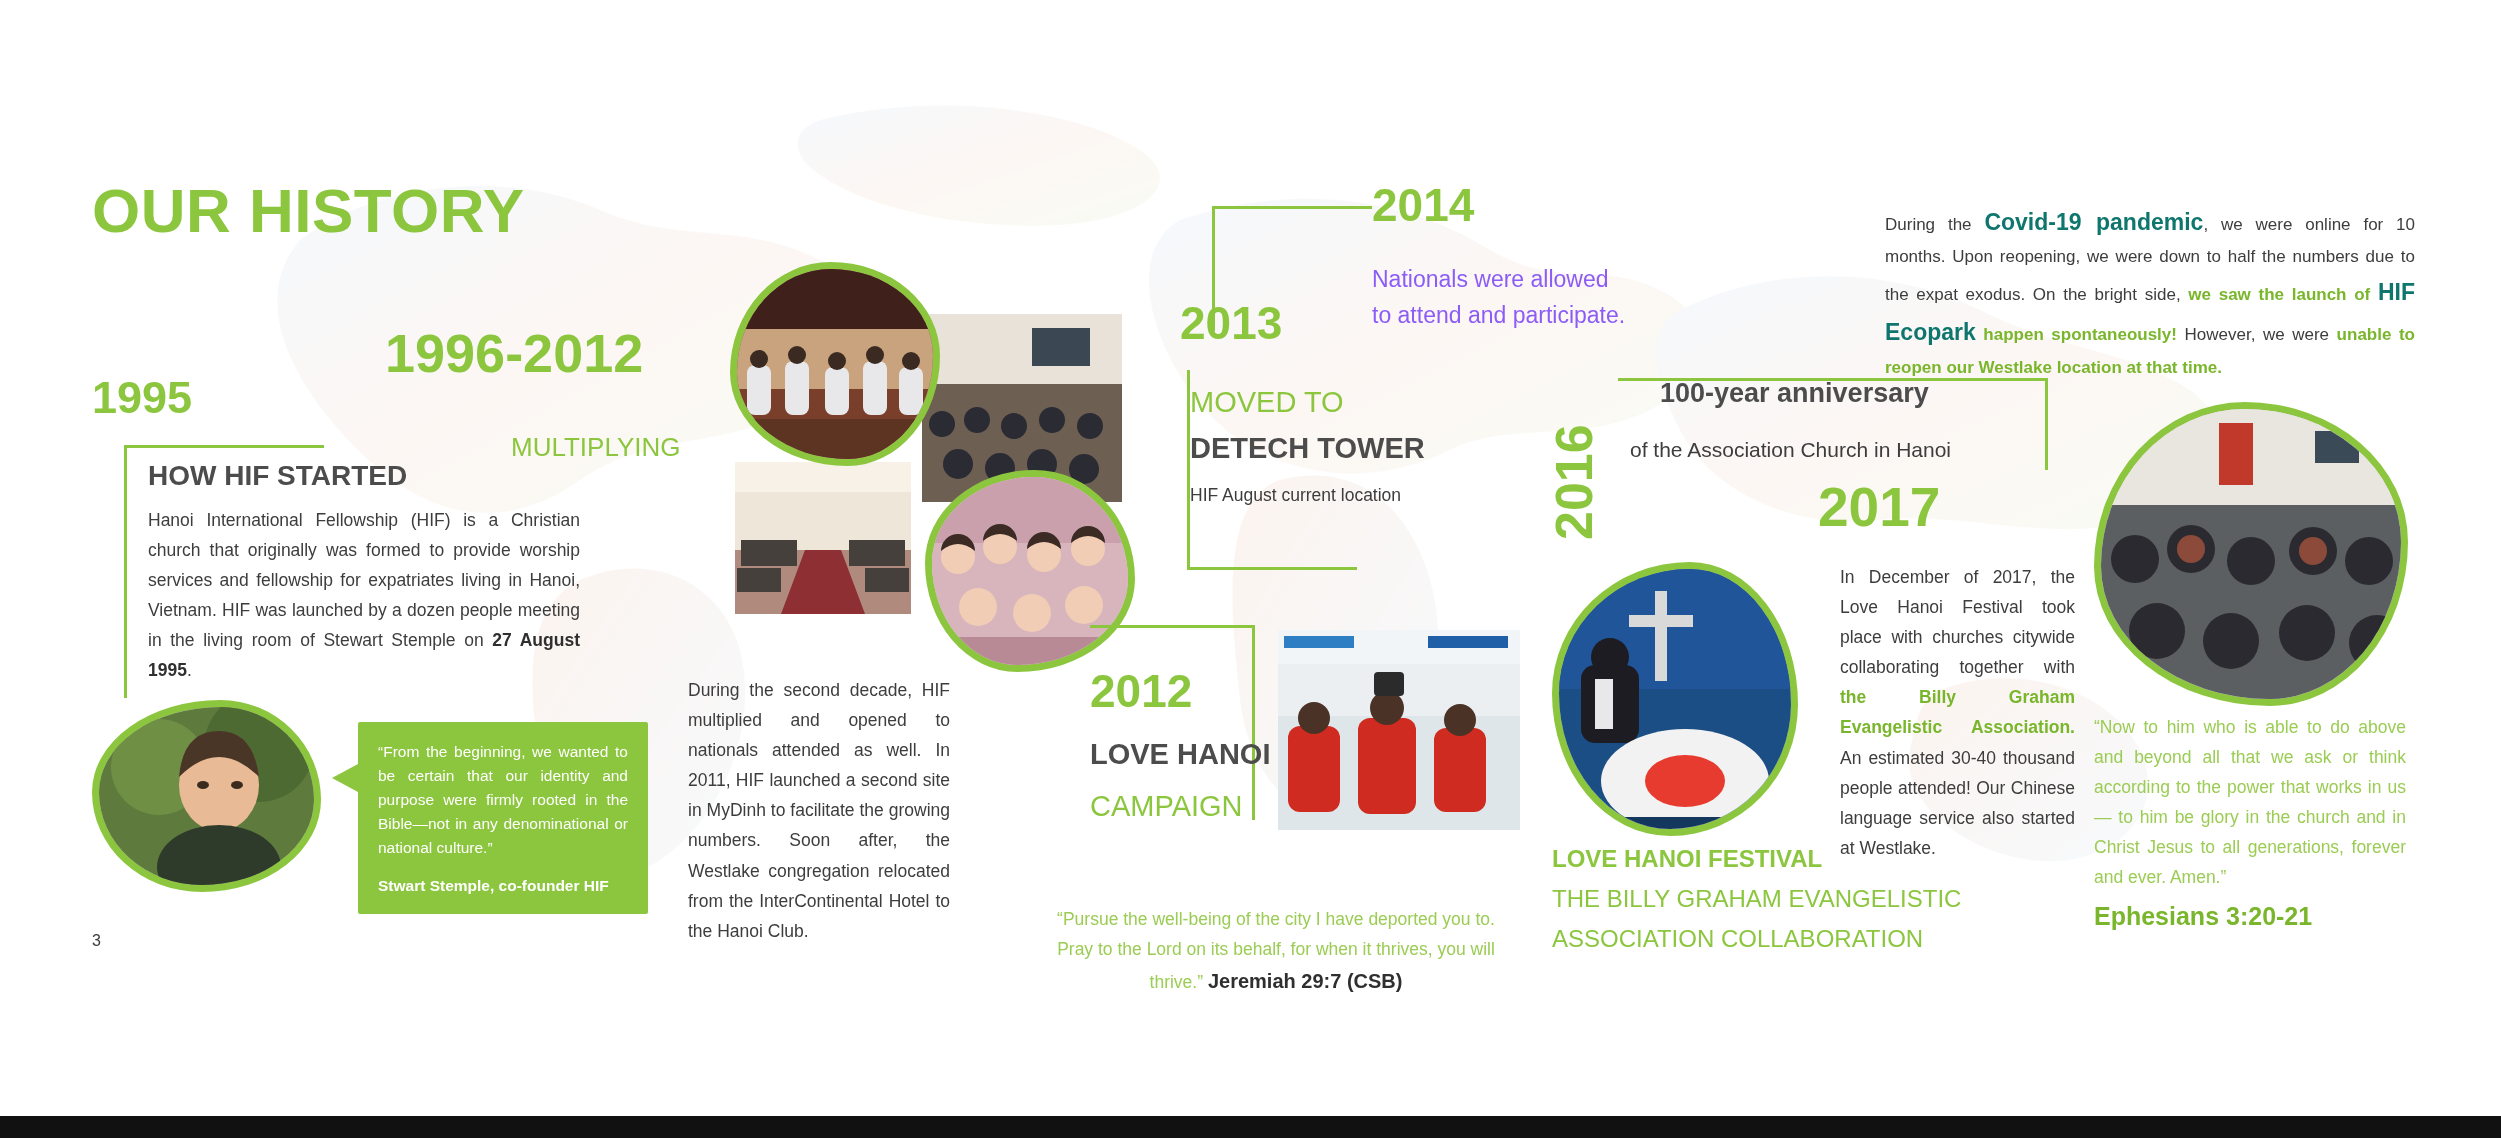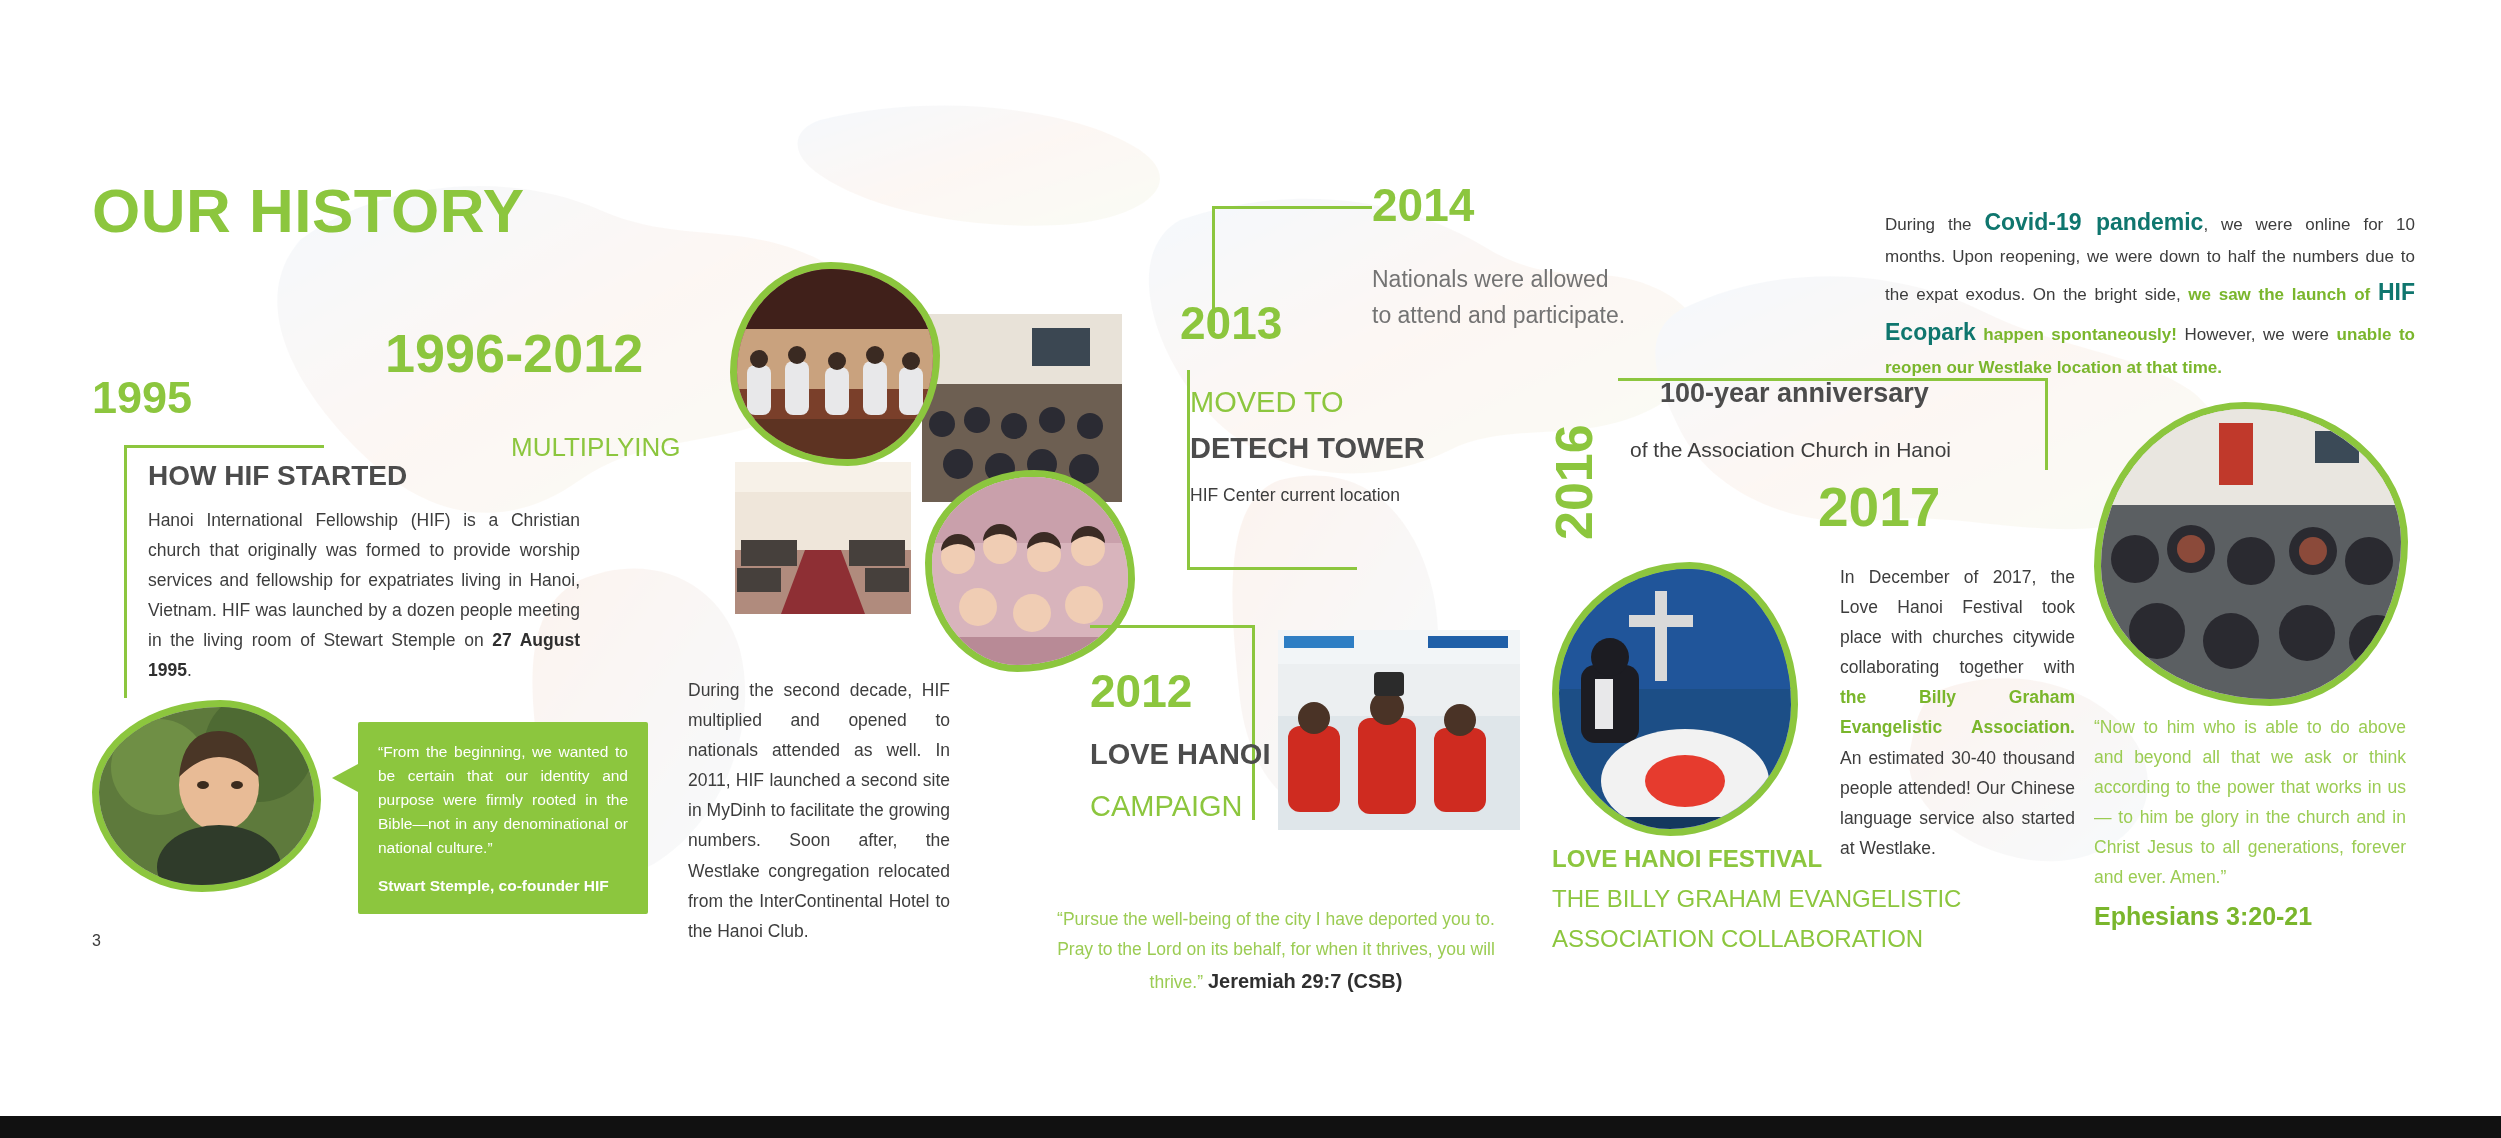--- a/index.html
+++ b/index.html
@@ -346,26 +346,26 @@
 
   <div class="quote-green" style="left:1046px; top:904px; width:460px; text-align:center;">
     <span>“Pursue the well-being of the city I have deported you to. Pray to the Lord on its behalf, for when it thrives, you will thrive.” </span><span class="bold-dark" style="font-size:20px;">Jeremiah 29:7 (CSB)</span>
   </div>
 
   <div class="ln" style="left:1187px; top:370px; width:3px; height:200px;"></div>
   <div class="ln" style="left:1187px; top:567px; width:170px; height:3px;"></div>
   <div class="year" style="left:1180px; top:300px; font-size:46px;">2013</div>
   <div class="heading-green" style="left:1190px; top:386px; font-size:29px; font-weight:normal;">MOVED TO</div>
   <div class="heading-dark" style="left:1190px; top:432px; font-size:29px;">DETECH TOWER</div>
-  <div class="body-text" style="left:1190px; top:480px; width:330px; text-align:left;">HIF Center current location</div>
+  <div class="body-text" style="left:1190px; top:480px; width:330px; text-align:left;">HIF August current location</div>
 
   <div class="ln" style="left:1212px; top:206px; width:3px; height:125px;"></div>
   <div class="ln" style="left:1212px; top:206px; width:160px; height:3px;"></div>
   <div class="year" style="left:1372px; top:182px; font-size:46px;">2014</div>
-  <div class="body-text" style="left:1372px; top:262px; width:360px; font-size:23px; line-height:1.55; text-align:left; color:#737373;">
+  <div class="body-text" style="left:1372px; top:262px; width:360px; font-size:23px; line-height:1.55; text-align:left; color:#8b5cf6;">
     <span>Nationals were allowed</span><br>
     <span>to attend and participate.</span>
   </div>
 
   <div class="vert-year" style="left:1548px; top:540px; font-size:52px;">2016</div>
   <div class="ln" style="left:1618px; top:378px; width:430px; height:3px;"></div>
   <div class="ln" style="left:2045px; top:378px; width:3px; height:92px;"></div>
   <div class="heading-dark" style="left:1660px; top:378px; font-size:27px; color:#4c4c4c;">100-year anniversary</div>
   <div class="body-text" style="left:1630px; top:432px; width:420px; font-size:21px; text-align:left;">of the Association Church in Hanoi</div>
 

